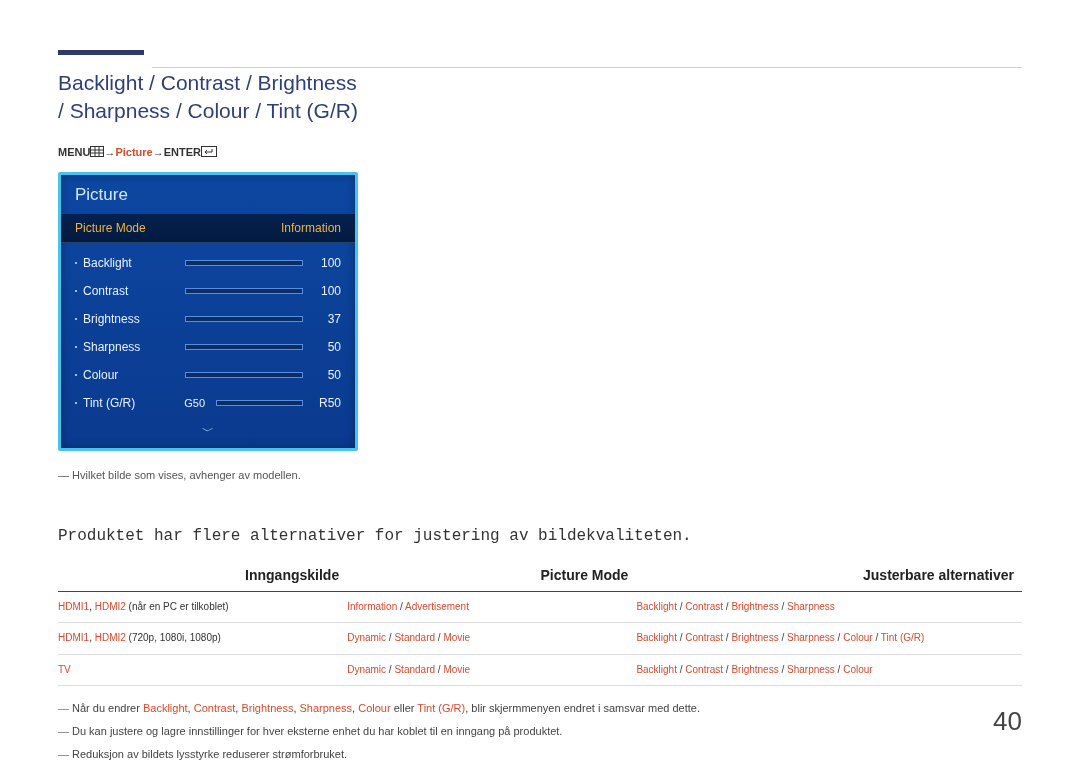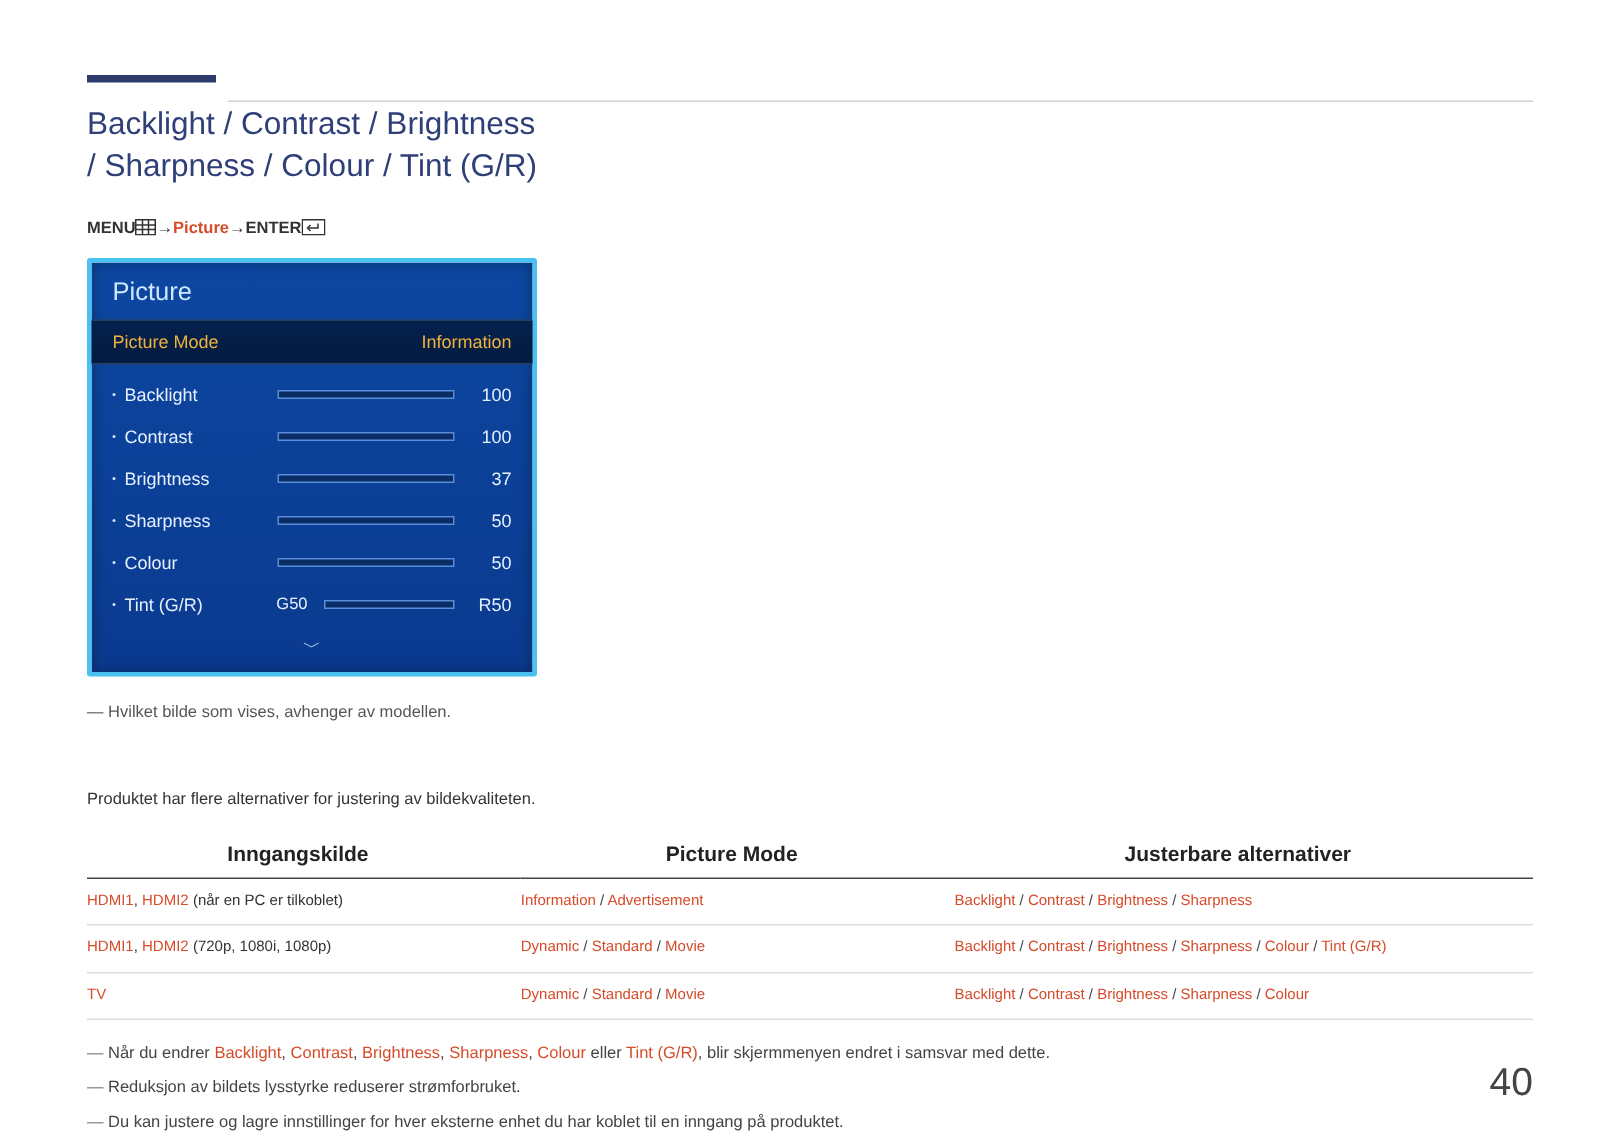--- a/index.html
+++ b/index.html
@@ -99,24 +99,24 @@
   }
   .osd-row .slider .fill { height:100%; background:#e6f0ff; }
   .osd-row .slider.tint .fill { position:absolute; left:50%; transform:translateX(-50%); width:0; }
   .osd-row .val { flex: 0 0 30px; text-align: right; color:#e6f0ff; }
   .osd-chevron { text-align:center; padding: 2px 0 8px 0; color:#a9c8ef; font-size:12px; }
 
   .img-note { font-size: 11px; color: #555; margin-top: 18px; }
   .img-note::before { content:"― "; }
 
   
-  .intro { font-size: 11px; margin-bottom: 18px; }
+  .intro { font-size: 16px; margin-bottom: 18px; font-family: Liberation Mono, monospace; }
   .tbl { width: 100%; border-collapse: collapse; }
   .tbl th {
-    text-align: center;
+    text-align: right;
     font-size: 14px;
     font-weight: 600;
     color: #222;
     padding: 4px 8px 8px 0;
     border-bottom: 1.5px solid #444;
   }
   .tbl td {
     vertical-align: top;
     font-size: 10px;
     padding: 8px 10px 8px 0;
@@ -254,20 +254,20 @@
             <tr>
               <td><span class="hl">TV</span></td>
               <td><span class="hl">Dynamic</span><span class="sep"> / </span><span class="hl">Standard</span><span class="sep"> / </span><span class="hl">Movie</span></td>
               <td><span class="hl">Backlight</span><span class="sep"> / </span><span class="hl">Contrast</span><span class="sep"> / </span><span class="hl">Brightness</span><span class="sep"> / </span><span class="hl">Sharpness</span><span class="sep"> / </span><span class="hl">Colour</span></td>
             </tr>
           </tbody>
       </table>
 
       <div class="notes" id="notes-block">
           <div class="note-line">Når du endrer <span class="hl">Backlight</span>, <span class="hl">Contrast</span>, <span class="hl">Brightness</span>, <span class="hl">Sharpness</span>, <span class="hl">Colour</span> eller <span class="hl">Tint (G/R)</span>, blir skjermmenyen endret i samsvar med dette.</div>
+          <div class="note-line">Du kan justere og lagre innstillinger for hver eksterne enhet du har koblet til en inngang på produktet.</div>
           <div class="note-line">Reduksjon av bildets lysstyrke reduserer strømforbruket.</div>
-          <div class="note-line">Du kan justere og lagre innstillinger for hver eksterne enhet du har koblet til en inngang på produktet.</div>
         </div>
     </div>
   </div>
 
   <div class="page-num">40</div>
 </div>
 
 </body></html>

